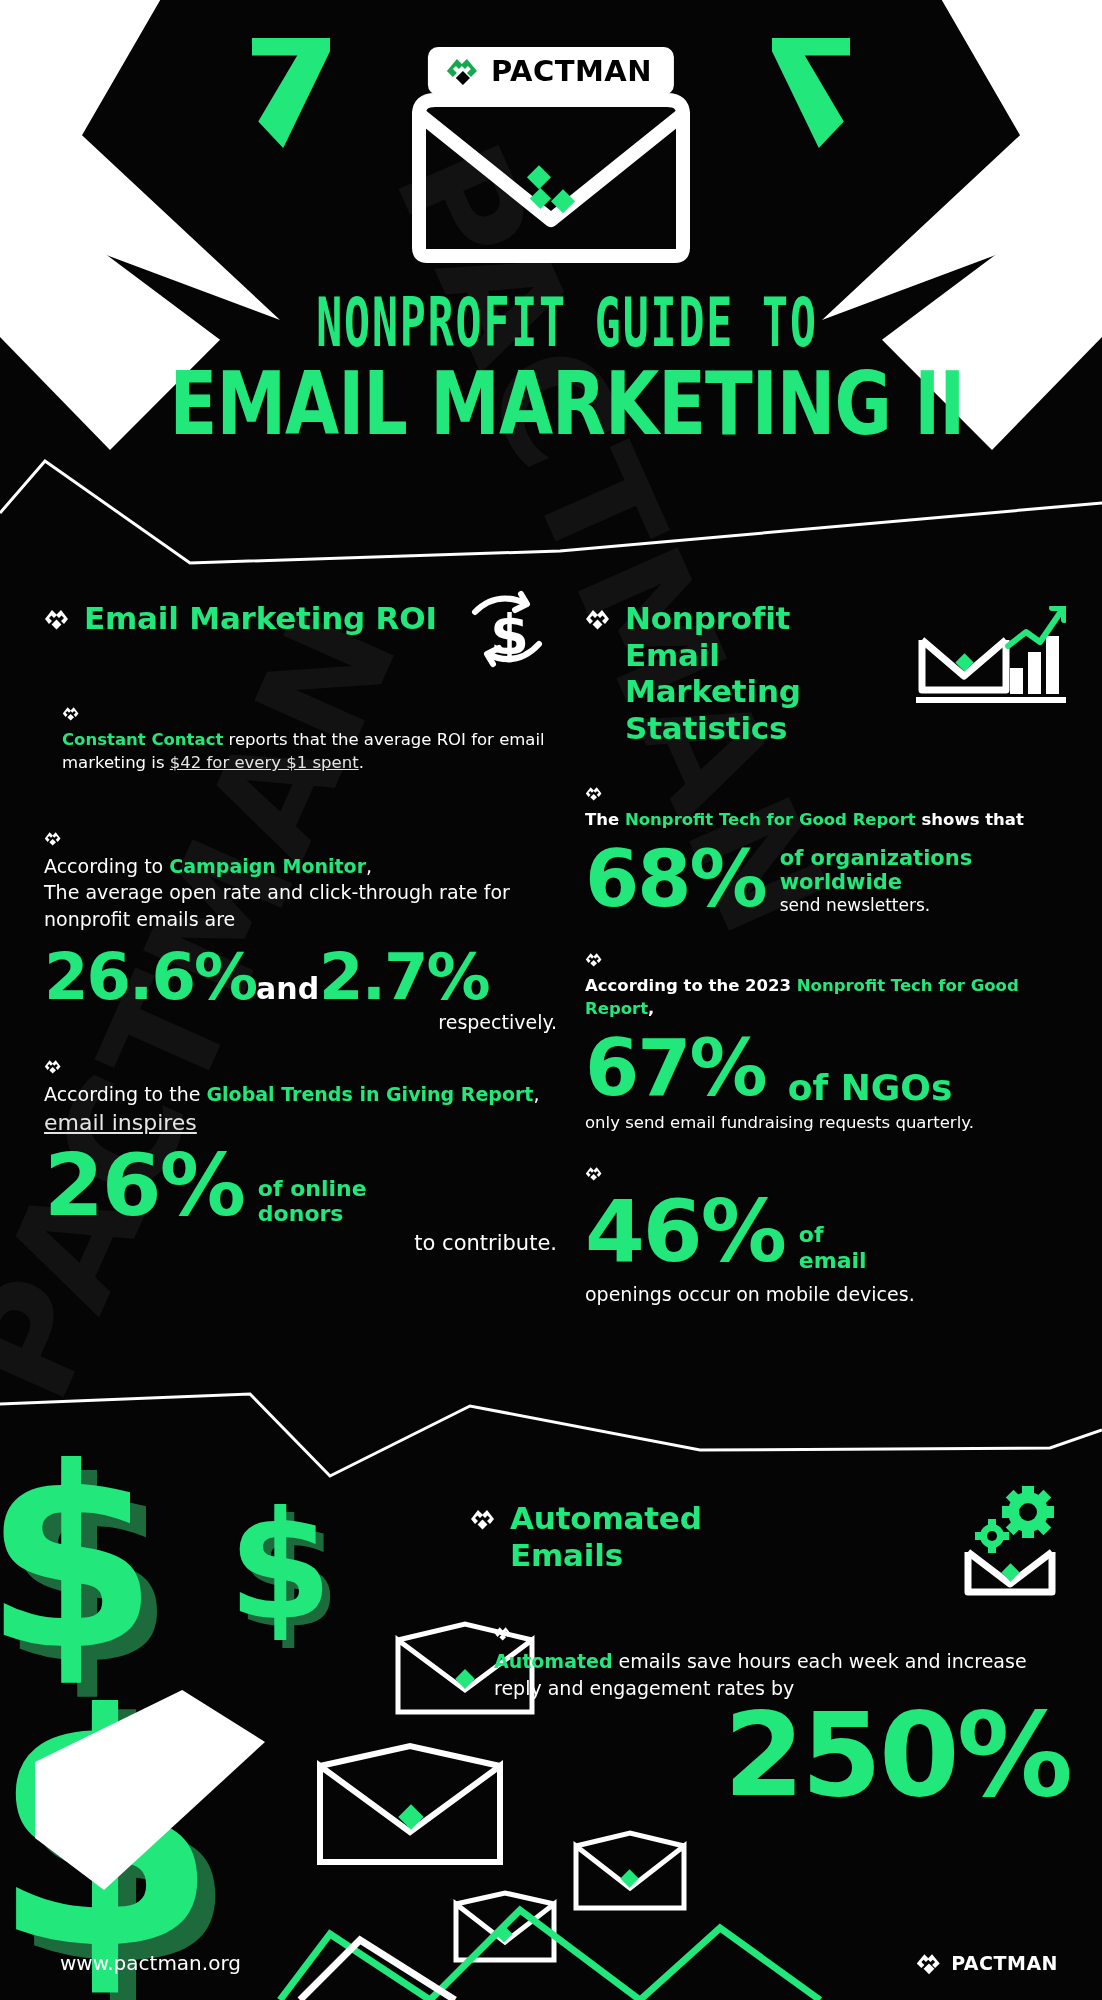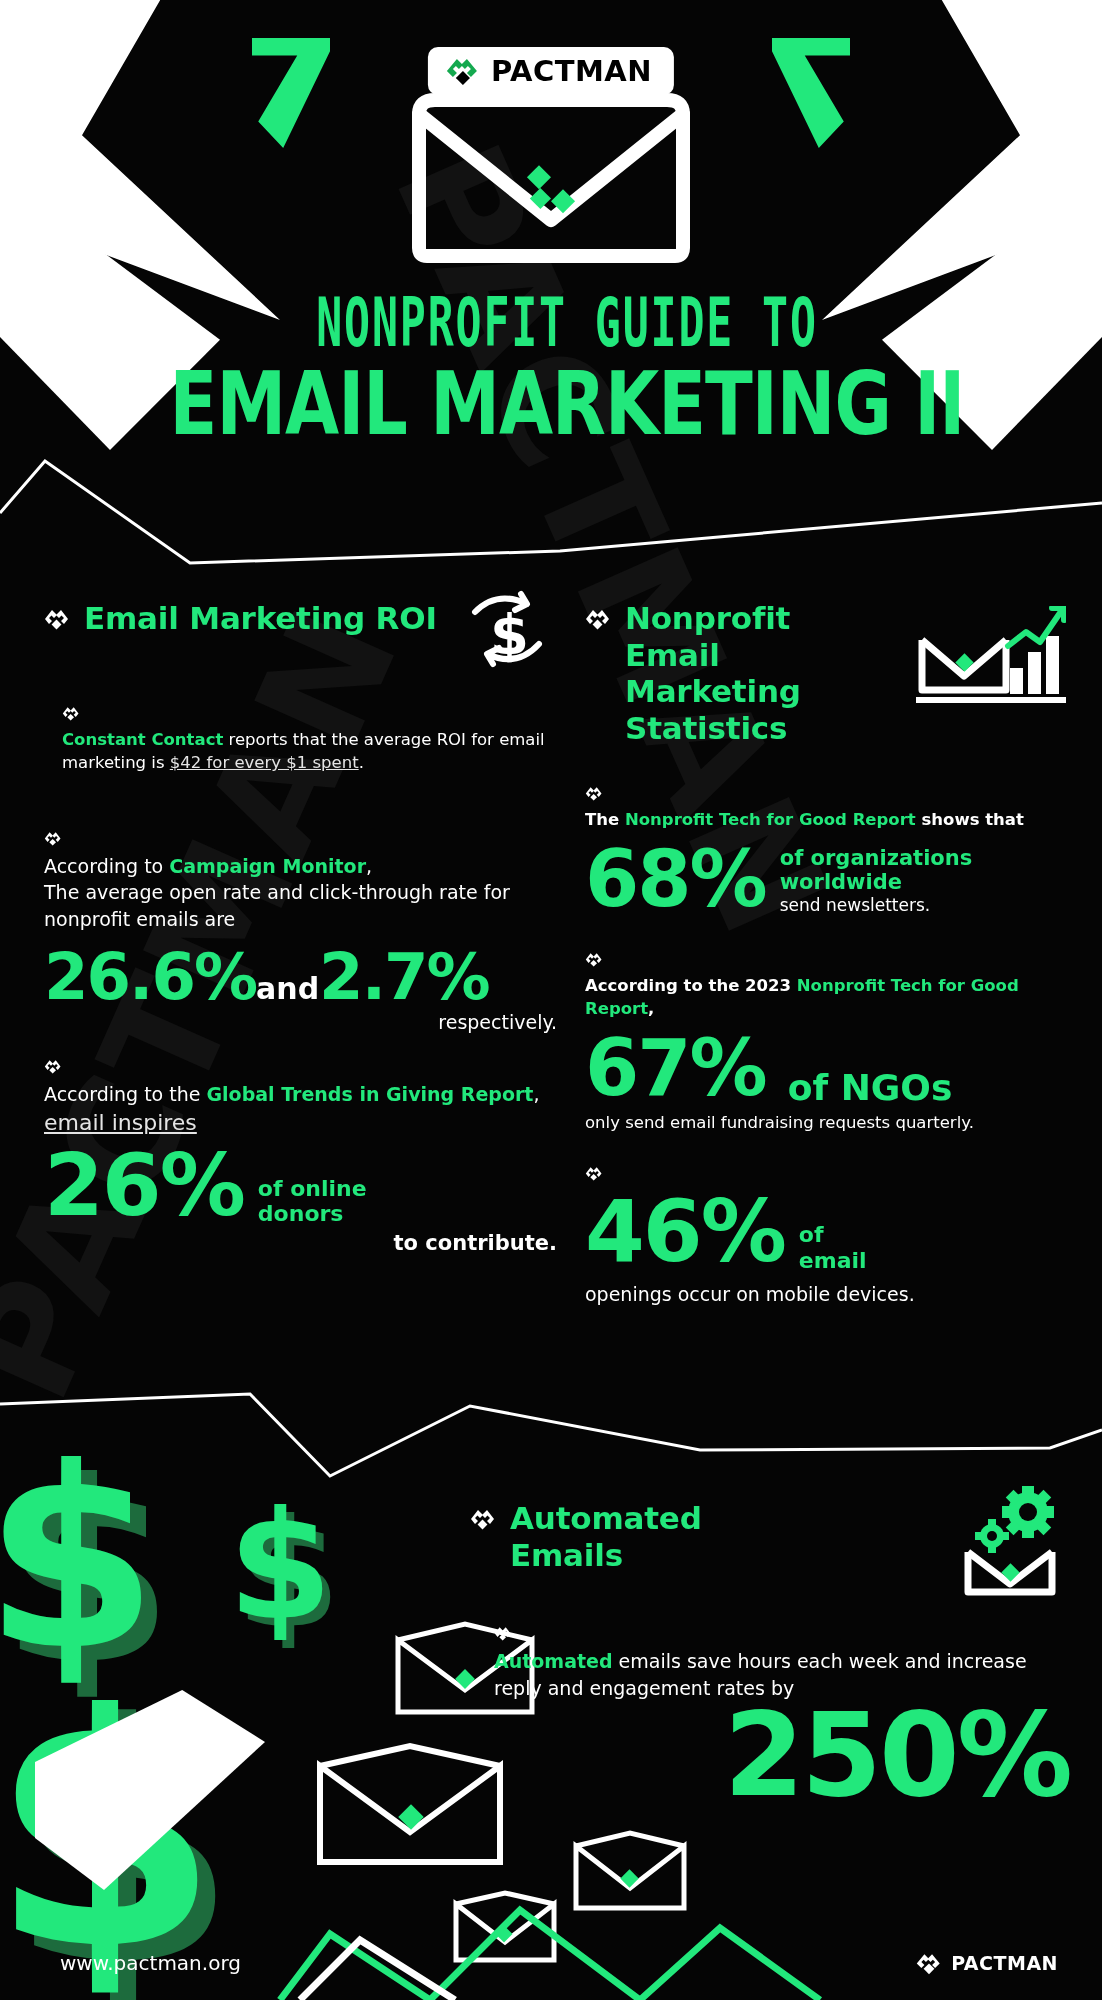--- a/index.html
+++ b/index.html
@@ -358,21 +358,21 @@
         </p>
         <div class="grn-u" style="font-size:22px; margin-top:2px;">email inspires</div>
 
         <div class="stat-inline">
           <span class="bignum" style="font-size:86px">26%</span>
           <span class="lbl">
             <b>of online</b>
             <b>donors</b>
           </span>
         </div>
-        <div class="right-note" style="font-size:21px; font-weight:700;">to contribute.</div>
+        <div class="right-note" style="font-size:21px; font-weight:400;">to contribute.</div>
       </div>
     </div>
 
     <div class="col-right">
 
       <div class="sec-head">
         <svg class="bullet" width="26" height="22" viewBox="0 0 26 22">
           <path d="M7 2 L12 7 L9 10 L6.5 7.5 L4 10 L7 13 L4 16 L0 11 Z" fill="#fff" transform="translate(1,0)"></path>
           <path d="M18 2 L13 7 L16 10 L18.5 7.5 L21 10 L18 13 L21 16 L25 11 Z" fill="#fff" transform="translate(-1,0)"></path>
           <rect x="9" y="13" width="7" height="7" fill="#fff" transform="rotate(45 12.5 16.5)"></rect>

